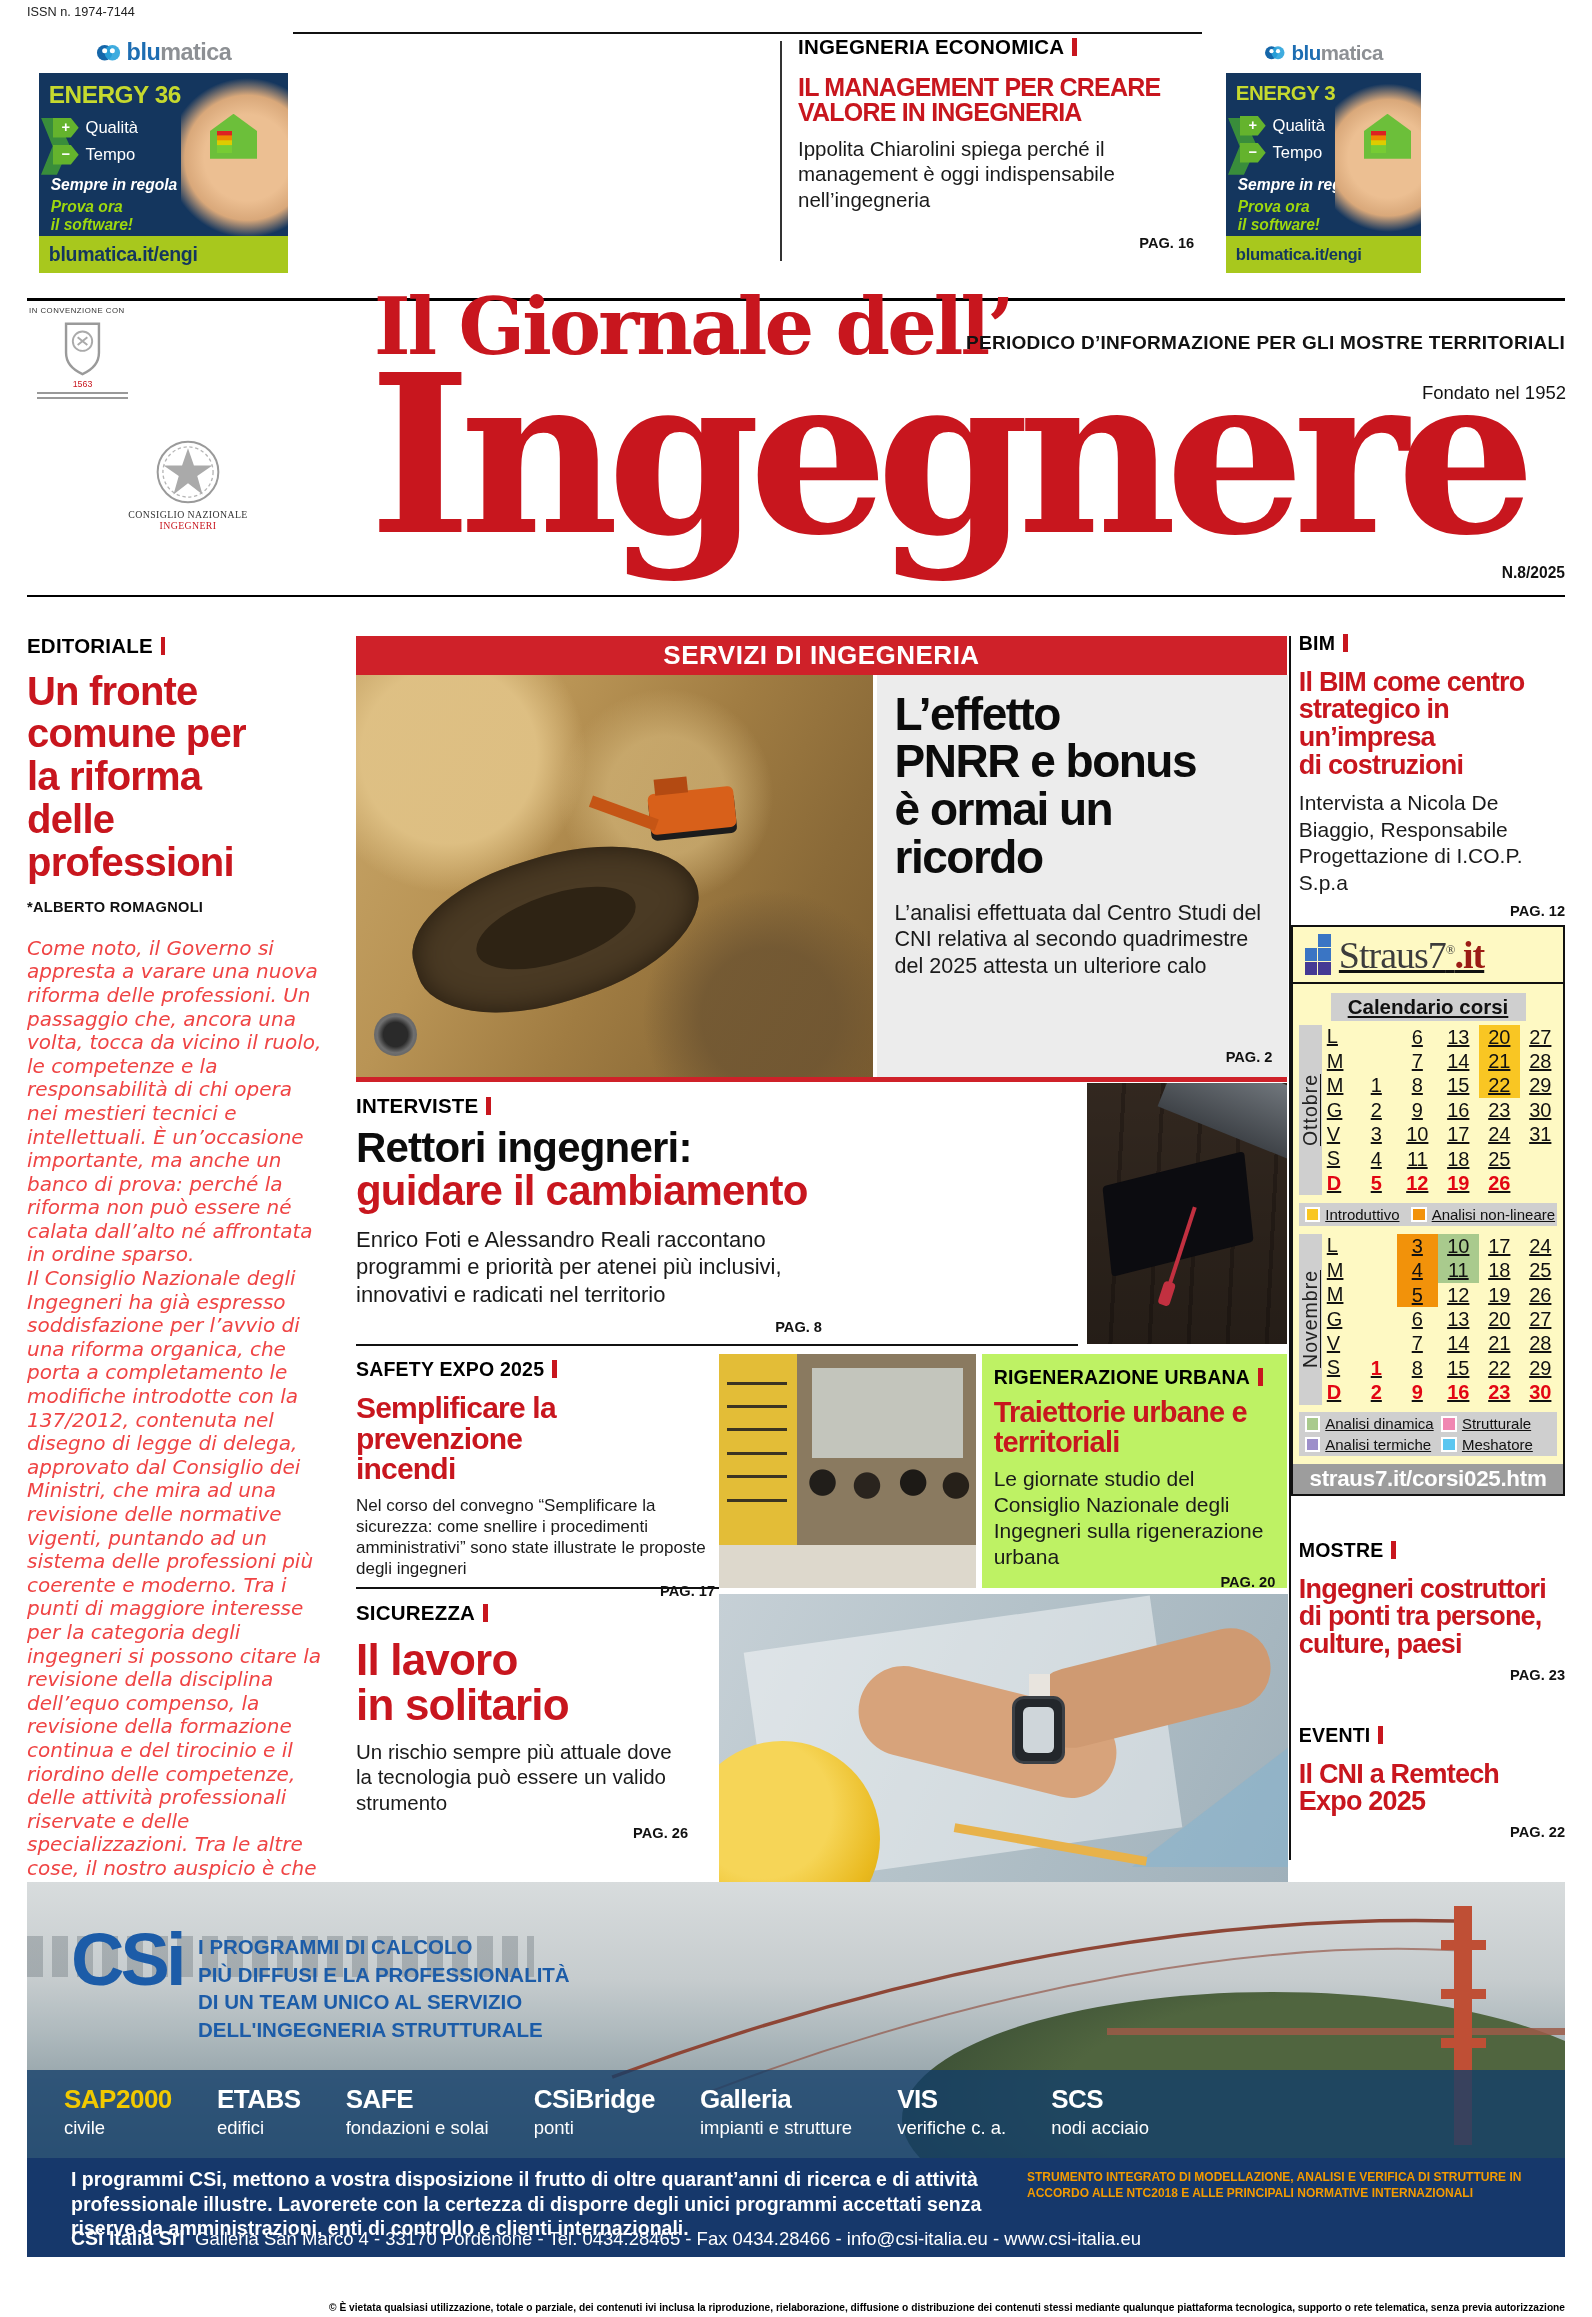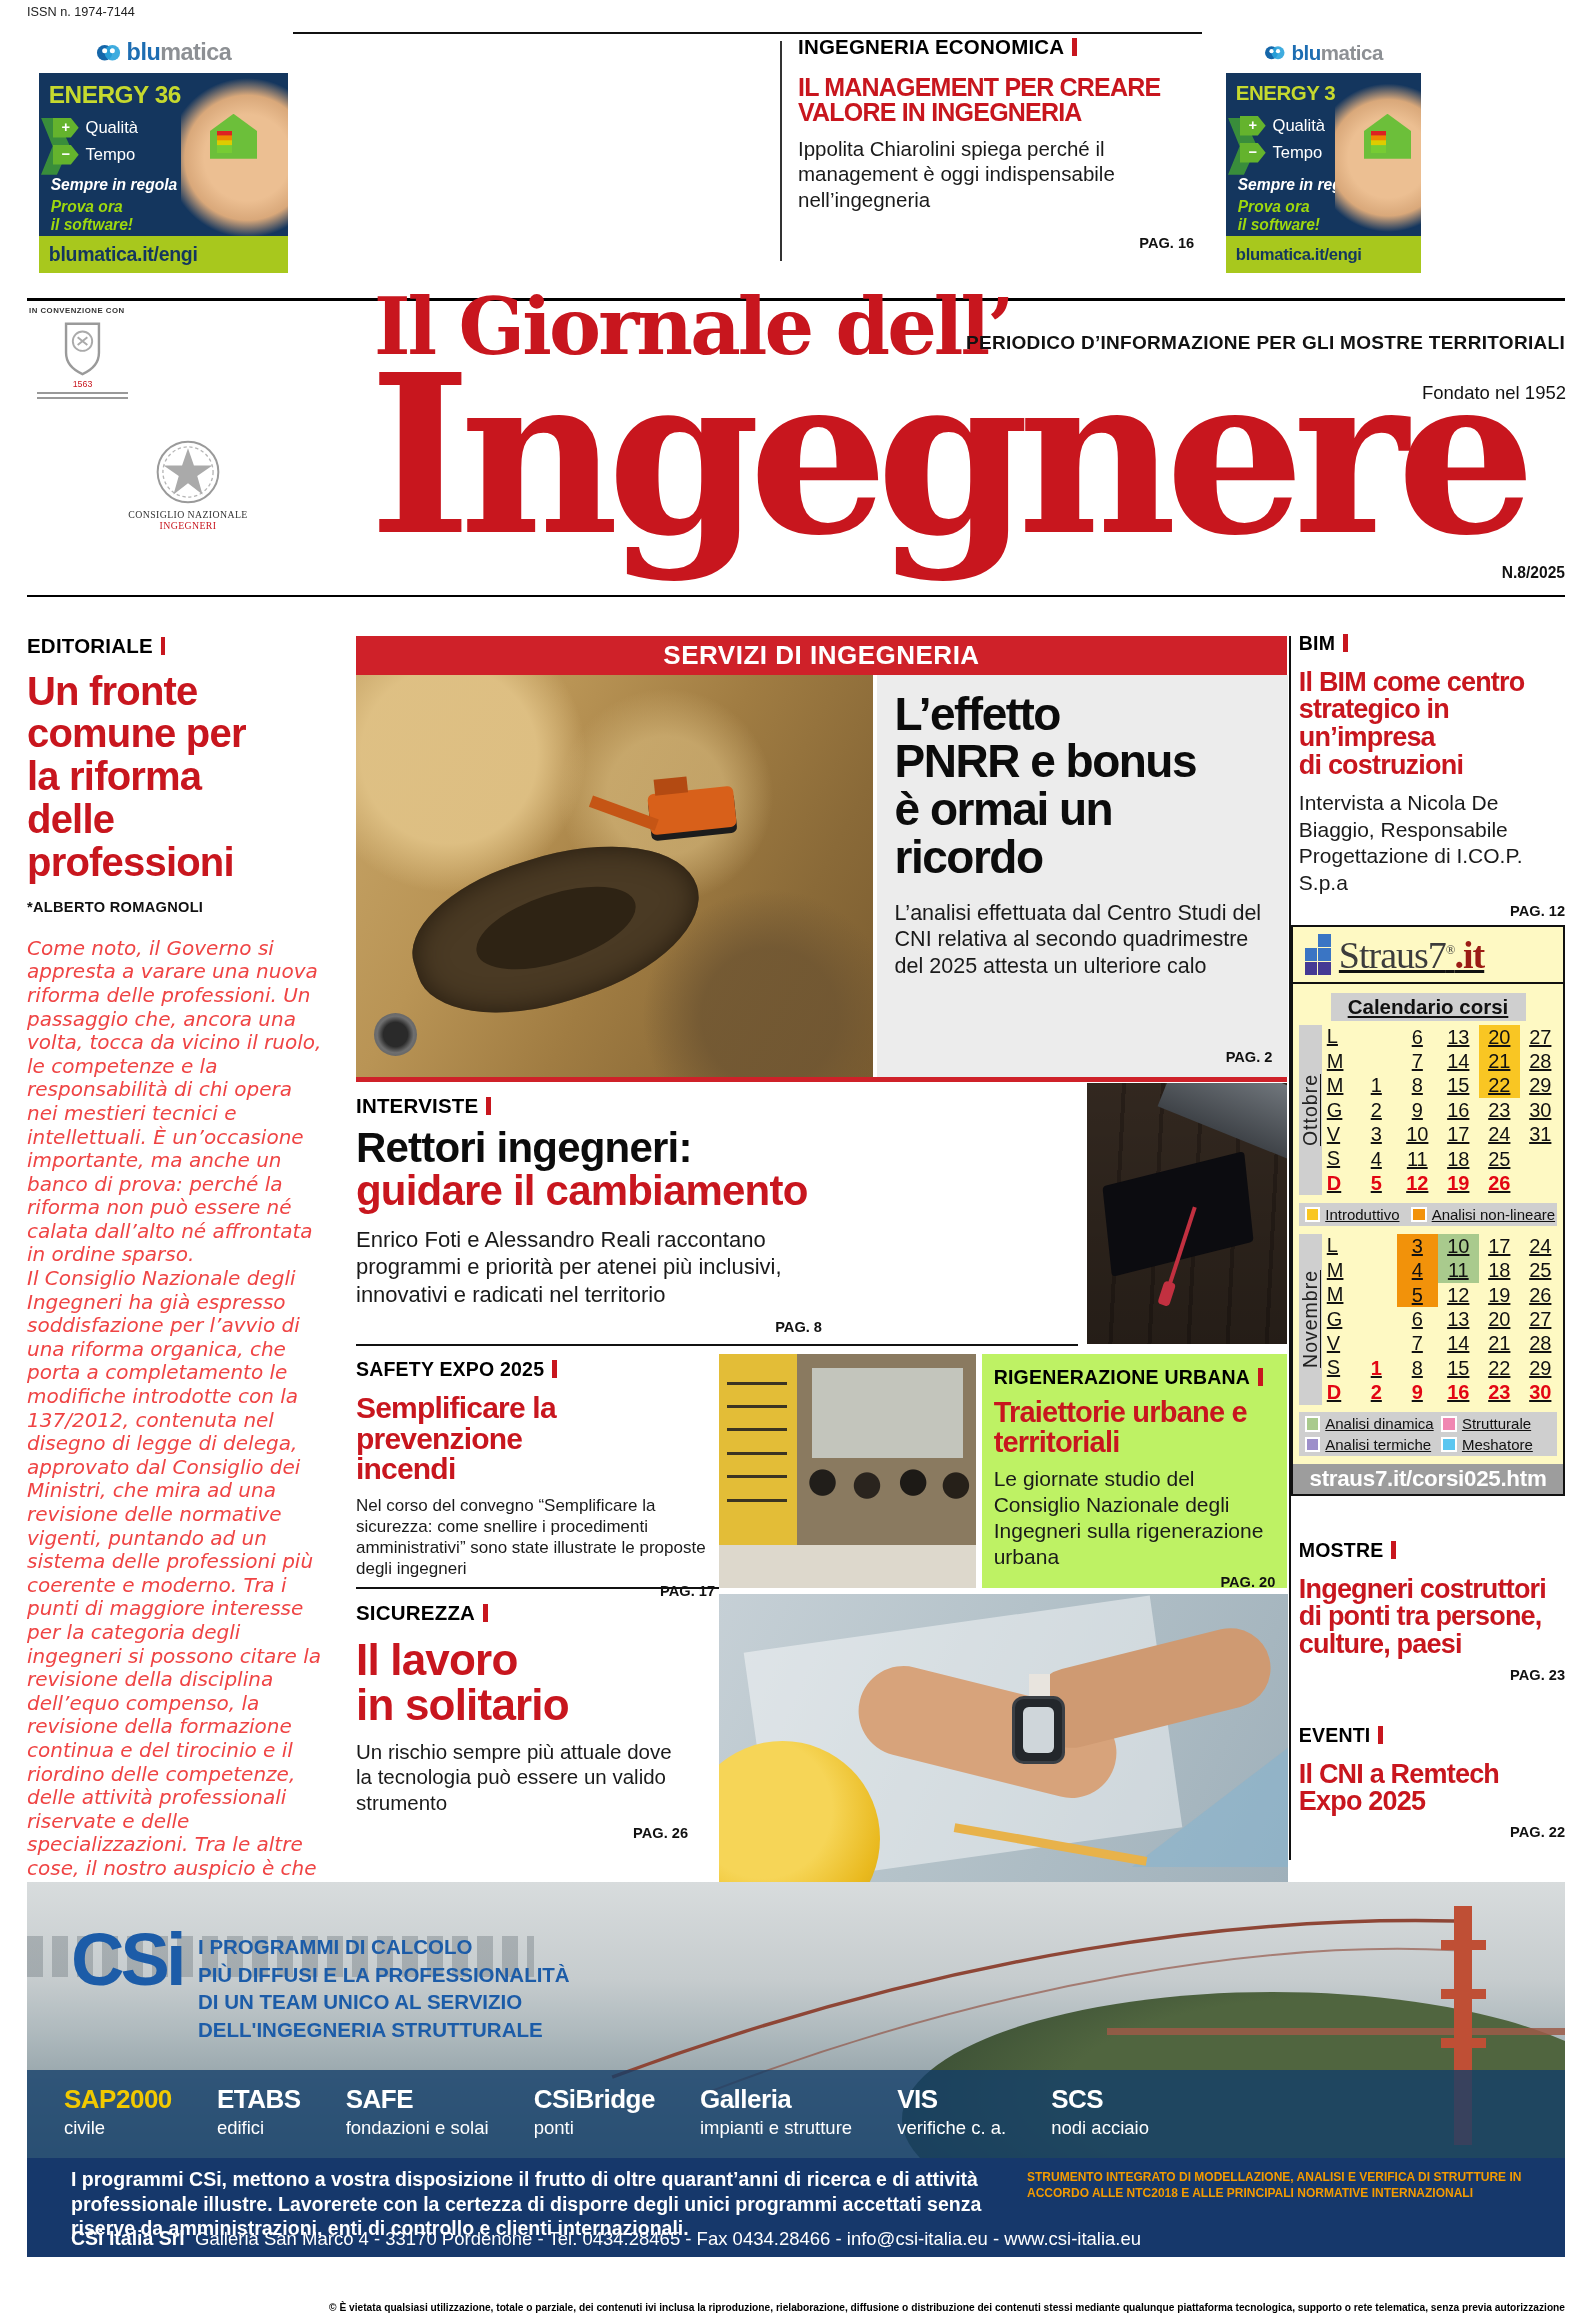--- a/index.html
+++ b/index.html
@@ -51,21 +51,21 @@
   #ad-right .blu-box { height:200px; }
   #ad-right .blu-energy { font-size:20.5px; }
   #ad-right .blu-img { width:86px; }
   #ad-right .blu-bar { font-size:16.6px; }
   #ad-right .blu-logo .word { font-size:20.5px; }
 
   
   .mast-rule1 { left:27px; top:298px; width:1538px; height:2.9px; background:#000; }
   .mast-rule2 { left:27px; top:595px; width:1538px; height:2px; background:#000; z-index:0; }
   #convenzione { left:29px; top:306px; width:107px; text-align:center; }
-  #convenzione .tag { font-size:7.8px; font-weight:bold; color:#333; letter-spacing:0.5px; text-align:left; }
+  #convenzione .tag { font-size:7.8px; font-weight:normal; color:#333; letter-spacing:0.5px; text-align:left; }
   #convenzione .year { font-size:8.8px; color:var(--red,#c8161e); margin-top:1px; }
   #convenzione .bar { height:2px; background:#999; margin:2.9px 7.8px 0; }
   #cni { left:101px; top:439px; width:174px; text-align:center; z-index:2; }
   #cni .cap { font-family:"Liberation Serif", serif; font-size:9.8px; letter-spacing:0.4px; color:#333; margin-top:3.9px; }
   #cni .cni-red { color:var(--red,#c8161e); }
   #mast-prefix { left:374px; top:288px; z-index:1; font-family:"DejaVu Serif", serif; font-weight:bold; font-size:78px; color:var(--red,#c8161e); letter-spacing:-2.9px; line-height:1; }
   #mast-main { left:369px; top:351px; z-index:1; font-family:"DejaVu Serif", serif; font-weight:bold; font-size:219px; color:var(--red,#c8161e); letter-spacing:-11.7px; line-height:0.95; }
   #tagline { left:780px; top:332px; width:785px; text-align:right; font-size:19px; font-weight:bold; letter-spacing:0.3px; color:#121212; z-index:2; }
   #founded { left:1073px; top:382px; width:493px; text-align:right; font-size:18.5px; color:#121212; z-index:2; }
   #issue { left:1268px; top:564px; width:297px; text-align:right; font-size:15.6px; font-weight:bold; color:#121212; z-index:2; }

